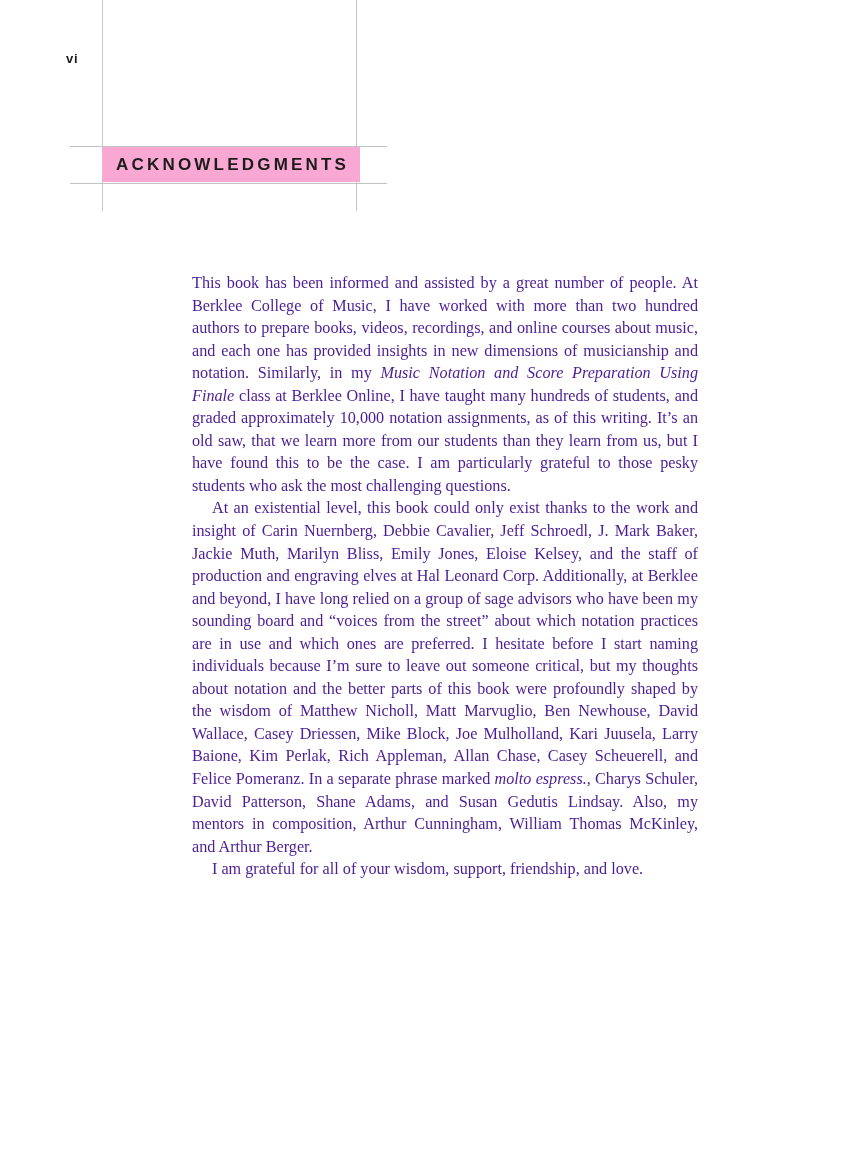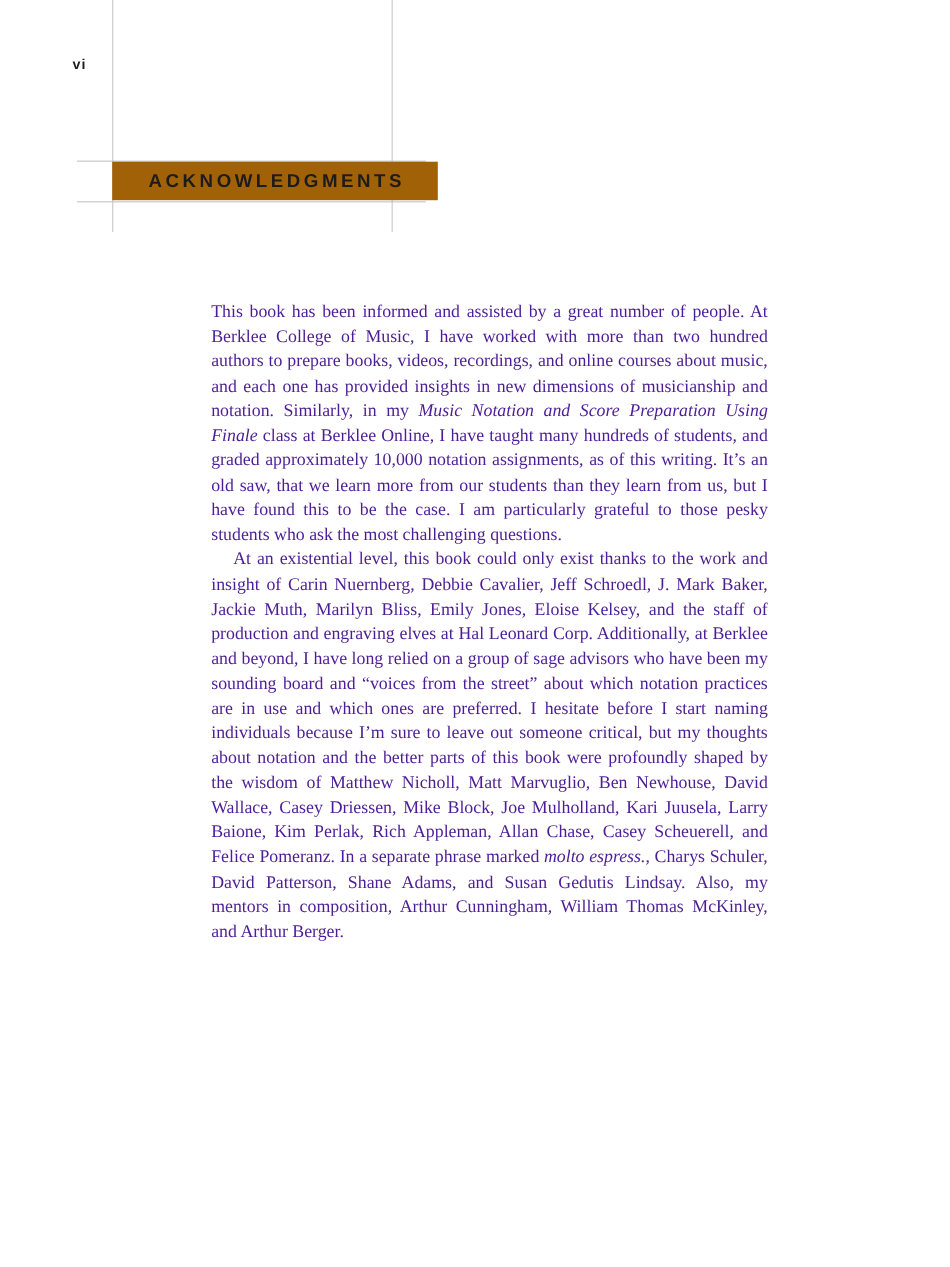--- a/index.html
+++ b/index.html
@@ -36,23 +36,23 @@
     width: 317px;
     height: 1px;
     background: #c2c2c2;
   }
   .hline-top    { top: 146px; }
   .hline-bottom { top: 183px; }
   .header-box {
     position: absolute;
     left: 102px;
     top: 147px;
-    width: 296px;
+    width: 258px;
     height: 35px;
-    background: #a16207;
+    background: #f9a8d4;
     display: flex;
     align-items: center;
     justify-content: center;
   }
   .header-box .title {
     font-family: "Liberation Sans", sans-serif;
     font-weight: bold;
     font-size: 17px;
     letter-spacing: 3.2px;
     padding-left: 3.2px; 
@@ -81,14 +81,15 @@
   <div class="vline vline-left"></div>
   <div class="vline vline-right"></div>
   <div class="hline hline-top"></div>
   <div class="hline hline-bottom"></div>
   <div class="header-box">
     <span class="title">ACKNOWLEDGMENTS</span>
   </div>
   <div class="body-text">
       <p><span>This book has been informed and assisted by a great number of people. At Berklee College of Music, I have worked with more than two hundred authors to prepare books, videos, recordings, and online courses about music, and each one has provided insights in new dimensions of musicianship and notation. Similarly, in my </span><i>Music Notation and Score Preparation Using Finale</i><span> class at Berklee Online, I have taught many hundreds of students, and graded approximately 10,000 notation assignments, as of this writing. It’s an old saw, that we learn more from our students than they learn from us, but I have found this to be the case. I am particularly grateful to those pesky students who ask the most challenging questions.</span></p>
       <p class="indent"><span>At an existential level, this book could only exist thanks to the work and insight of Carin Nuernberg, Debbie Cavalier, Jeff Schroedl, J. Mark Baker, Jackie Muth, Marilyn Bliss, Emily Jones, Eloise Kelsey, and the staff of production and engraving elves at Hal Leonard Corp. Additionally, at Berklee and beyond, I have long relied on a group of sage advisors who have been my sounding board and “voices from the street” about which notation practices are in use and which ones are preferred. I hesitate before I start naming individuals because I’m sure to leave out someone critical, but my thoughts about notation and the better parts of this book were profoundly shaped by the wisdom of Matthew Nicholl, Matt Marvuglio, Ben Newhouse, David Wallace, Casey Driessen, Mike Block, Joe Mulholland, Kari Juusela, Larry Baione, Kim Perlak, Rich Appleman, Allan Chase, Casey Scheuerell, and Felice Pomeranz. In a separate phrase marked </span><i>molto espress.</i><span>, Charys Schuler, David Patterson, Shane Adams, and Susan Gedutis Lindsay. Also, my mentors in composition, Arthur Cunningham, William Thomas McKinley, and Arthur Berger.</span></p>
+      <p class="indent"><span>I am grateful for all of your wisdom, support, friendship, and love.</span></p>
     </div>
 </div>
 
 </body></html>

